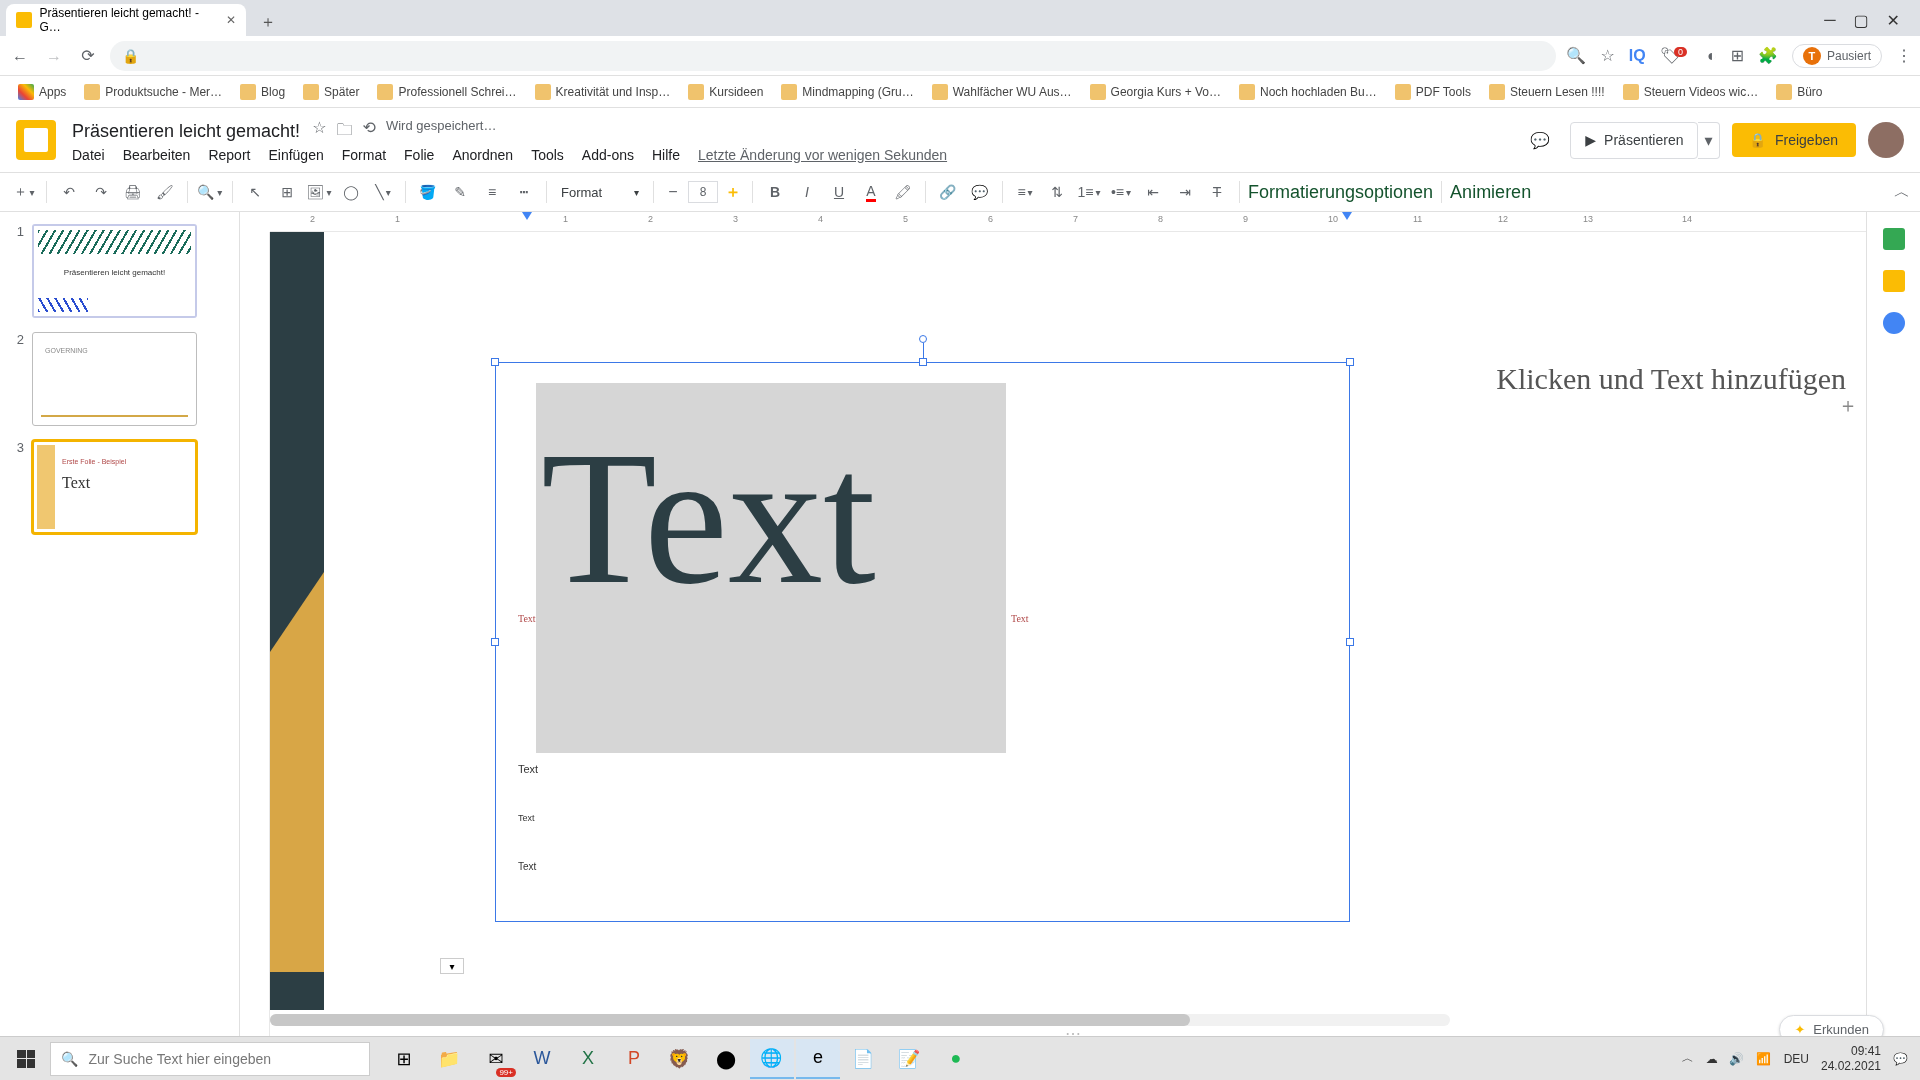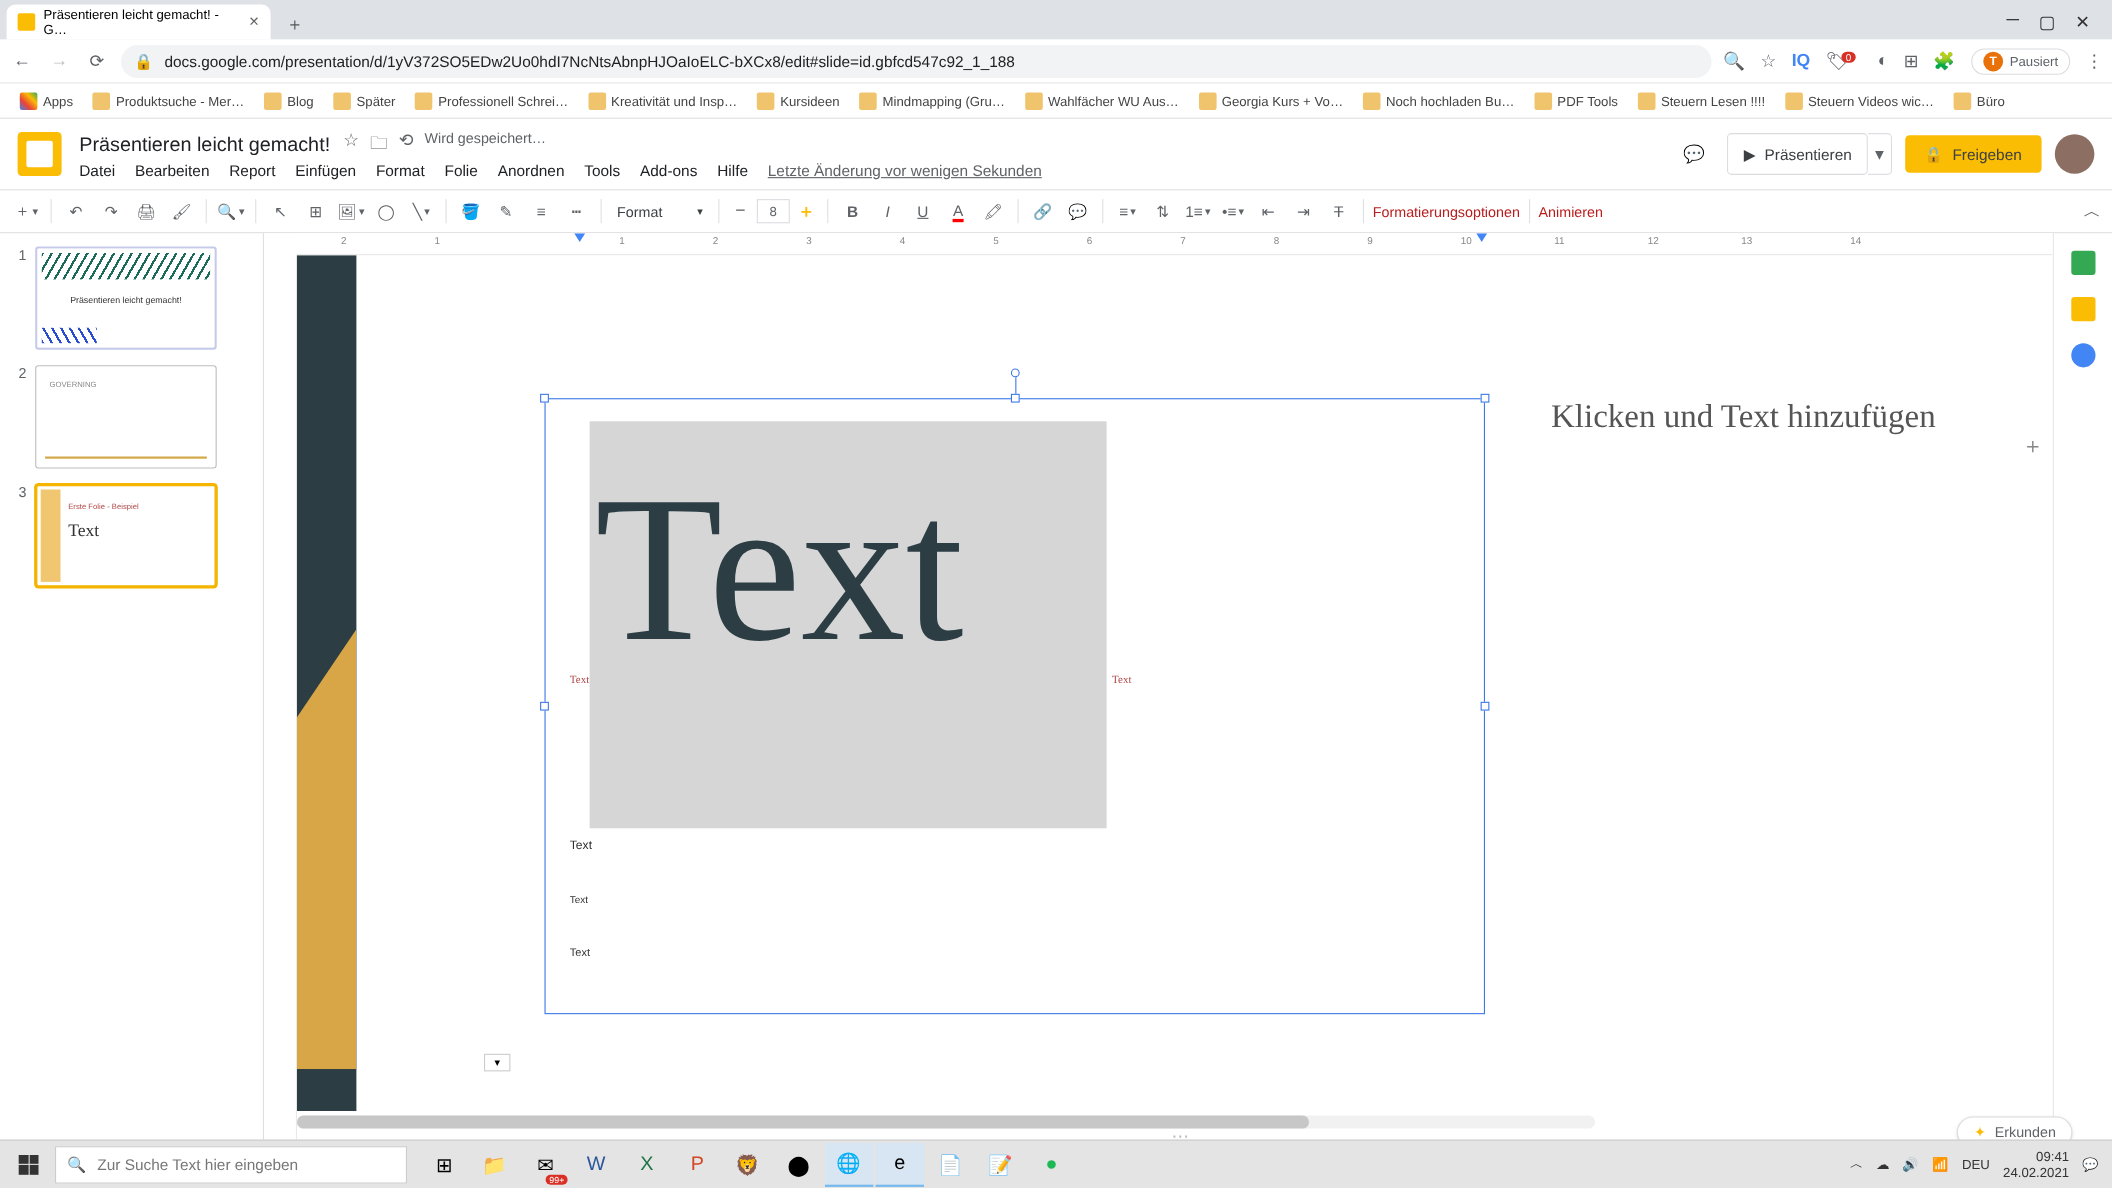--- a/index.html
+++ b/index.html
@@ -48,21 +48,21 @@
 
 .toolbar { height:40px; border-top:1px solid #e0e0e0; border-bottom:1px solid #e0e0e0; display:flex; align-items:center; padding:0 10px; gap:4px; color:#5f6368;}
 .tb-btn { min-width:28px; height:28px; display:flex; align-items:center; justify-content:center; border-radius:3px; font-size:14px;}
 .tb-sep { width:1px; height:22px; background:#e0e0e0; margin:0 4px;}
 .tb-drop { font-size:10px; margin-left:2px;}
 .font-sel { width:90px; font-size:13px; color:#3c4043; display:flex; align-items:center; justify-content:space-between; padding:0 6px;}
 .size-box { width:30px; height:22px; border:1px solid #dadce0; display:flex; align-items:center; justify-content:center; font-size:12px;}
 .size-btn { width:22px; height:22px; display:flex; align-items:center; justify-content:center;}
 .size-plus { color:#fbbc04; font-weight:bold;}
 .tb-right { margin-left:auto; display:flex; align-items:center; gap:12px;}
-.tb-text { font-size:13px; color:#b91c1c;}
+.tb-text { font-size:18px; color:#14532d;}
 .collapse-chev { margin-left:12px;}
 
 
 .workspace { display:flex; height:calc(100% - 36px - 40px - 32px - 64px - 40px - 40px); }
 .thumb-col { width:240px; border-right:1px solid #e0e0e0; padding:12px 10px; overflow:auto;}
 .thumb-row { display:flex; gap:8px; margin-bottom:14px;}
 .thumb-num { width:14px; font-size:13px; color:#5f6368; text-align:right;}
 .thumb { width:165px; height:94px; border:1px solid #bdbdbd; border-radius:3px; background:#fff; position:relative; overflow:hidden;}
 .thumb.sel { border:2px solid #f4b400; box-shadow:0 0 0 1px #f4b400;}
 .thumb.active2 { border:2px solid #c5cae9; }
@@ -92,21 +92,21 @@
 .handle.tl{top:-5px;left:-5px;} .handle.tm{top:-5px;left:calc(50% - 4px);} .handle.tr{top:-5px;right:-5px;}
 .handle.ml{top:calc(50% - 4px);left:-5px;} .handle.mr{top:calc(50% - 4px);right:-5px;}
 .rot-handle { position:absolute; top:-28px; left:calc(50% - 4px); width:8px; height:8px; background:#fff; border:1.5px solid #3b78e7; border-radius:50%;}
 .rot-line { position:absolute; top:-20px; left:50%; width:1px; height:16px; background:#3b78e7;}
 
 .inner-box { position:absolute; left:40px; top:20px; width:470px; height:370px; background:#d6d6d6;}
 .big-text { font-family:Georgia,serif; font-size:190px; color:#2c3e44; line-height:1; margin-top:40px; margin-left:5px;}
 .tiny-label { position:absolute; font-size:10px; color:#b04848; font-family:Georgia,serif;}
 .small-text-label { position:absolute; font-size:11px; color:#333;}
 
-.right-panel { position:absolute; left:1140px; top:130px; right:20px; font-size:30px; color:#555; font-family:Georgia,serif;}
+.right-panel { position:absolute; left:1183px; top:130px; right:20px; font-size:30px; color:#555; font-family:Georgia,serif;text-align:right;}
 .scroll-h { position:absolute; bottom:14px; left:30px; width:1180px; height:12px; background:#f1f1f1; border-radius:6px;}
 .scroll-h-thumb { position:absolute; left:0; width:78%; height:100%; background:#c7c7c7; border-radius:6px;}
 .drag-grip { position:absolute; bottom:0; left:50%; width:40px; height:14px; display:flex; justify-content:center; align-items:center; gap:2px; color:#bbb;}
 
 .side-rail { width:54px; border-left:1px solid #e0e0e0; display:flex; flex-direction:column; align-items:center; padding-top:16px; gap:20px;}
 .rail-ico { width:22px; height:22px; border-radius:3px;}
 
 
 .notes { height:38px; border-top:1px solid #e0e0e0; padding:8px 22px; font-size:14px; color:#444; position:relative;}
 .explore-btn { position:absolute; right:36px; top:-26px; background:#fff; border:1px solid #dadce0; border-radius:18px; padding:6px 14px; font-size:13px; display:flex; align-items:center; gap:8px; color:#5f6368; box-shadow:0 1px 3px rgba(0,0,0,.15);}
@@ -146,21 +146,20 @@
     <span>✕</span>
   </div>
 </div>
 
 <div class="addr-bar">
   <div class="nav-btn">←</div>
   <div class="nav-btn" style="opacity:.4">→</div>
   <div class="nav-btn">⟳</div>
   <div class="url-box">
     <span class="lock">🔒</span>
-    <span>docs.google.com/presentation/d/1yV372SO5EDw2Uo0hdI7NcNtsAbnpHJOaIoELC-bXCx8/edit#slide=id.gbfcd547c92_1_188</span>
   </div>
   <div class="addr-icons">
     <span>🔍</span>
     <span>☆</span>
     <span style="color:#4285f4;font-weight:bold">IQ</span>
     <span style="position:relative">🏷<span class="ext-badge">0</span></span>
     <span>◐</span>
     <span>⊞</span>
     <span>🧩</span>
     <div class="profile-pill">

